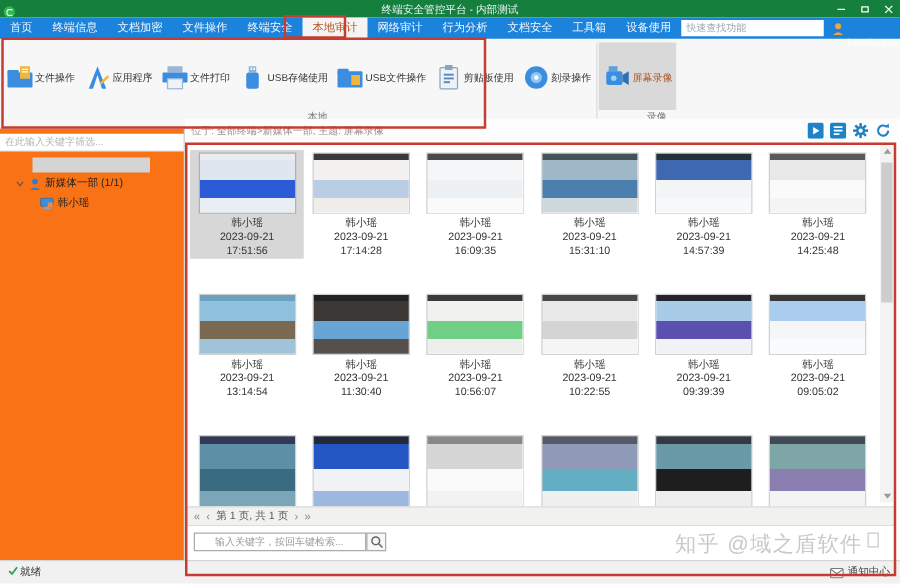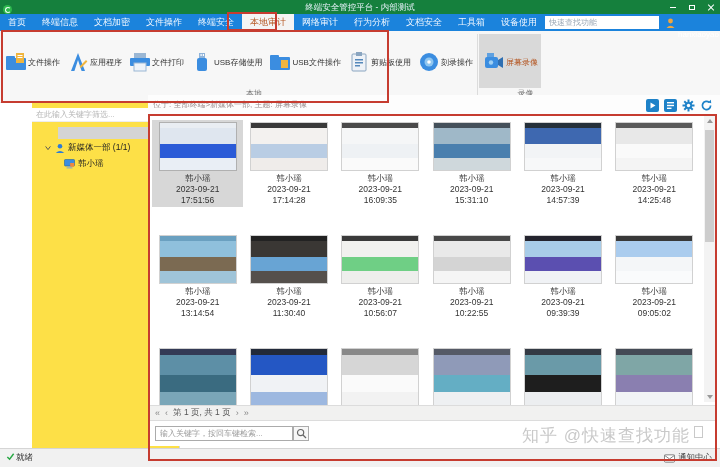--- a/index.html
+++ b/index.html
@@ -36,21 +36,21 @@
   .ritems { flex:1; display:flex; align-items:flex-start; padding-top:3px; }
   .ritem { display:flex; flex-direction:row; align-items:center; padding:2px 3px 1px; min-width:36px; height:54px; justify-content:flex-start;}
   .ritem .ric { height:26px; display:flex; align-items:center; }
   .ritem .rlb { font-size:8px; color:#333; white-space:nowrap; margin-top:2px;}
   .ritem.sel { background:#d9d9d9; }
   .ritem.sel .rlb { color:#b4541f; }
   .rglabel { height:13px; text-align:center; font-size:8px; color:#777;padding-left:31px; }
   .rdivider { width:1px; background:#dcdcdc; height:62px; margin-top:3px; }
 
   
-  .sidebar { left:0; top:103px; width:148px; height:345px; background:#fde047; border-right:1px solid #d5d5d5; z-index:2;margin-left:32px;}
+  .sidebar { left:0; top:103px; width:148px; height:345px; background:#f97316; border-right:1px solid #d5d5d5; z-index:2;}
   .sfilter { width:100%; height:14px; border:0; border-bottom:1px solid #ededed; font-size:8px; padding:0 4px; color:#444;}
   .sfilter::placeholder{color:#b5b5b5;}
   .redacted { margin:5px 0 0 26px; width:94px; height:12px; background:#d4d4d4; }
   .trow { display:flex; align-items:center; gap:3px; height:14px; font-size:8.5px; color:#222; margin-top:2px;}
   .trow.root { padding-left:12px; }
   .trow.child { padding-left:32px; }
 
   
   .chead { left:148px; top:95px; width:572px; height:19px; background:#fdfdfd; z-index:2;}
   .bcrumb { position:absolute; left:5px; top:4px; font-size:8px; color:#9b8d8d; }
@@ -74,21 +74,21 @@
   .tri-dn{width:0;height:0;border-left:3px solid transparent;border-right:3px solid transparent;border-top:4px solid #999;}
   .vthumb { position:absolute; left:1px; top:14px; width:9px; height:112px; background:#cdcdcd; }
   .varrow.bottom { position:absolute; bottom:0; }
 
   .pagebar { position:absolute; left:0; top:291px; width:567px; height:16px; background:#f1f1f0;
     border-top:1px solid #dcdcdc; border-bottom:1px solid #dcdcdc; display:flex; align-items:center; gap:5px; padding:0 6px;
     font-size:8.5px; color:#555; }
   .pgbtn { color:#888; font-size:9px; line-height:14px; }
 
   .searchrow { position:absolute; left:0; top:307px; width:567px; height:25px; background:#fff; }
-  .ksearch { position:absolute; left:6px; top:5px; width:138px; height:15px; border:1px solid #ababab; font-size:8px; padding:0 4px; color:#333;}
+  .ksearch { position:absolute; left:6px; top:5px; width:138px; height:15px; border:1px solid #ababab; font-size:8px; padding:0 16px; color:#333;}
   .ksearch::placeholder{color:#9a9a9a;}
   .kbtn { position:absolute; left:144px; top:5px; width:16px; height:15px; border:1px solid #ababab; background:#f7f7f7; display:flex; align-items:center; justify-content:center;}
   .watermark { position:absolute; right:26px; top:3px; font-size:17px; color:#c9c9c9; letter-spacing:1px; white-space:nowrap;}
   .wbadge { position:absolute; right:13px; top:5px; width:9px; height:12px; border:1px solid #c9c9c9; }
 
   
   .statusbar { left:0; top:448px; width:720px; height:19px; background:#f1f1f1; border-top:1px solid #d5d5d5;
     display:flex; align-items:center; font-size:8.5px; color:#333; z-index:1;}
   .st-left { display:flex; align-items:flex-start; gap:1px; margin-left:6px;}
   .st-right { margin-left:auto; margin-right:8px; display:flex; align-items:center; gap:3px; color:#444;}
@@ -416,21 +416,21 @@
   </div>
 
   <div class="searchrow">
     <input class="ksearch" placeholder="输入关键字，按回车键检索..." style="">
     <span class="kbtn">
       <svg width="11" height="11" viewBox="0 0 11 11">
         <circle cx="4.6" cy="4.6" r="3.1" stroke="#666" fill="none" stroke-width="1.2"></circle>
         <line x1="7" y1="7" x2="10" y2="10" stroke="#666" stroke-width="1.2"></line>
       </svg>
     </span>
-    <span class="watermark">知乎 @快速查找功能</span>
+    <span class="watermark">知乎 @域之盾软件</span>
     <span class="wbadge"></span>
   </div>
 </div>
 
 <div class="abs statusbar">
   <span class="st-left">
     <svg width="9" height="9" viewBox="0 0 10 10">
       <path d="M1.5 5.5 L4 8 L8.5 2" stroke="#27a844" stroke-width="1.6" fill="none"></path>
     </svg>
     <span>就绪</span>

